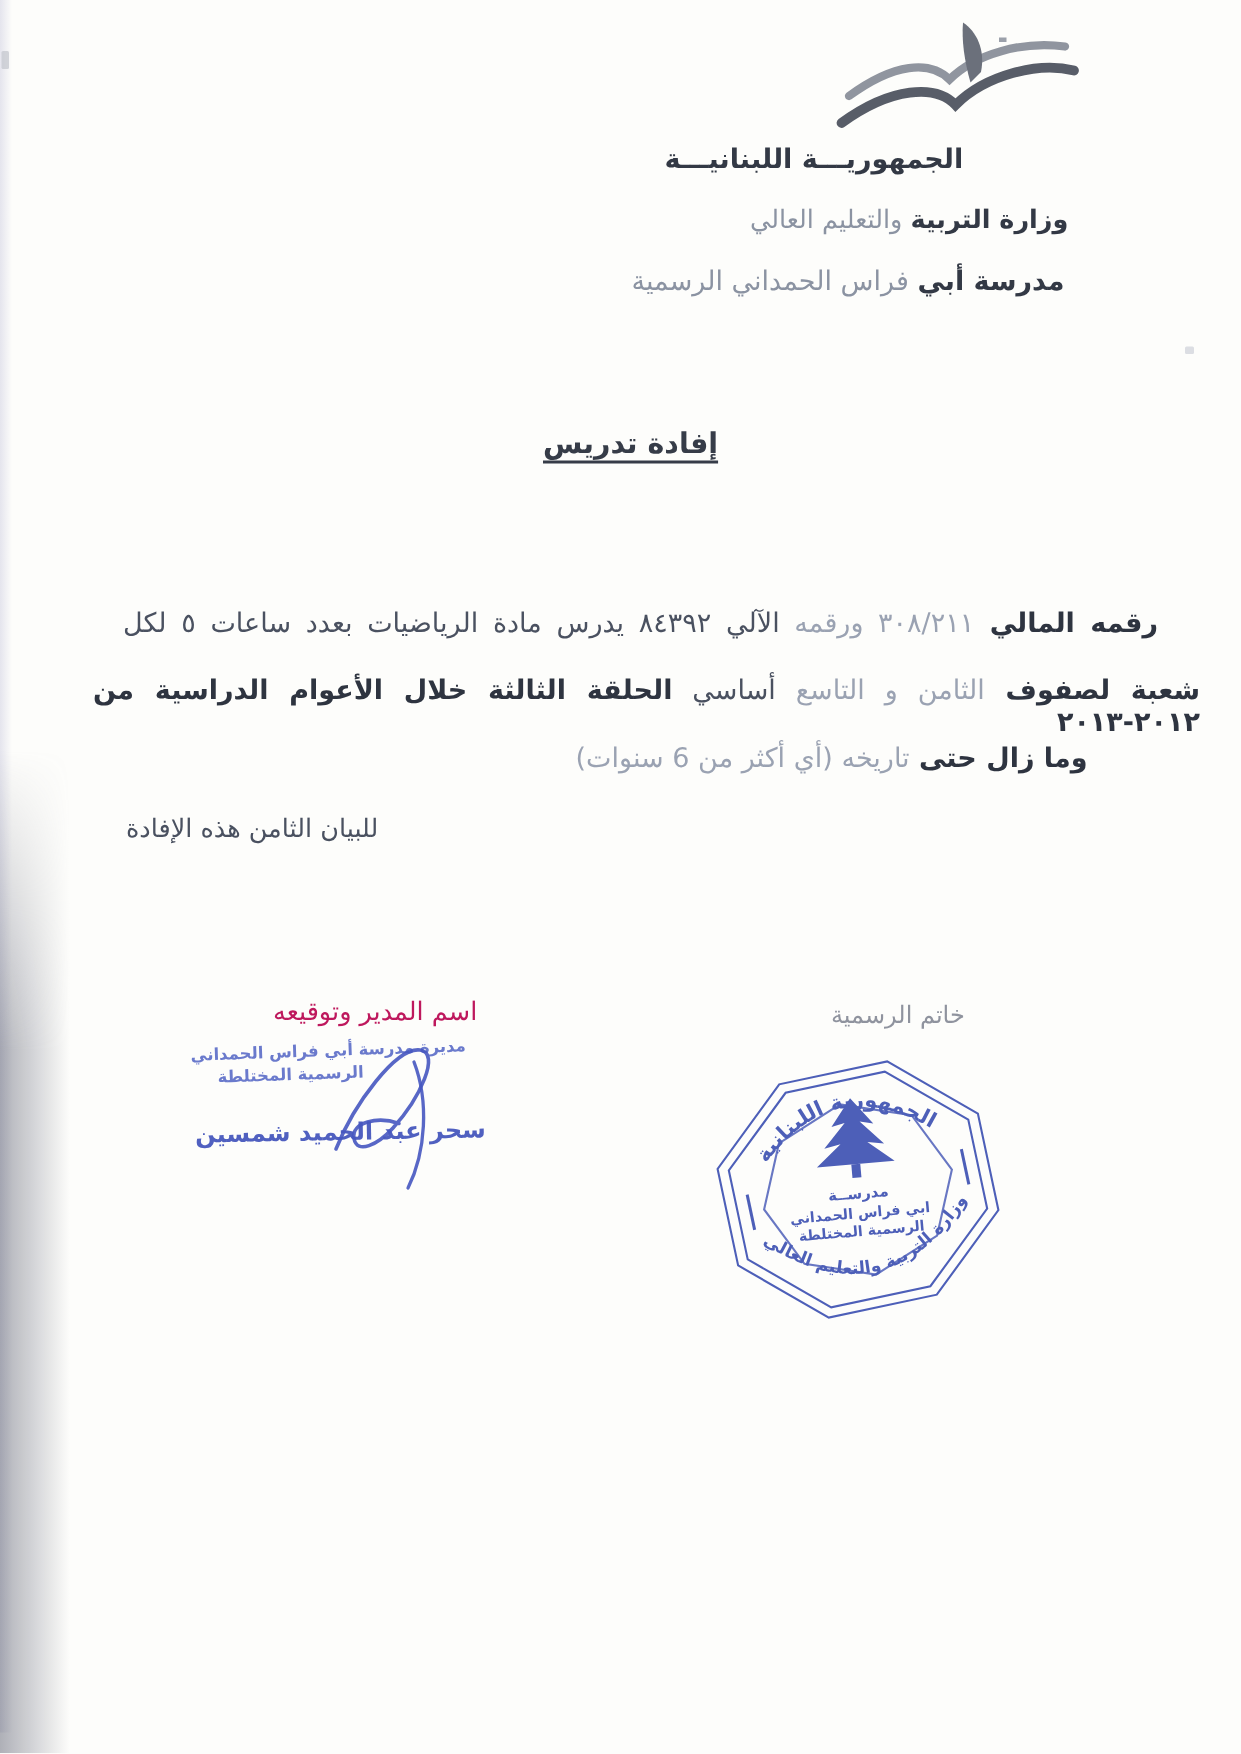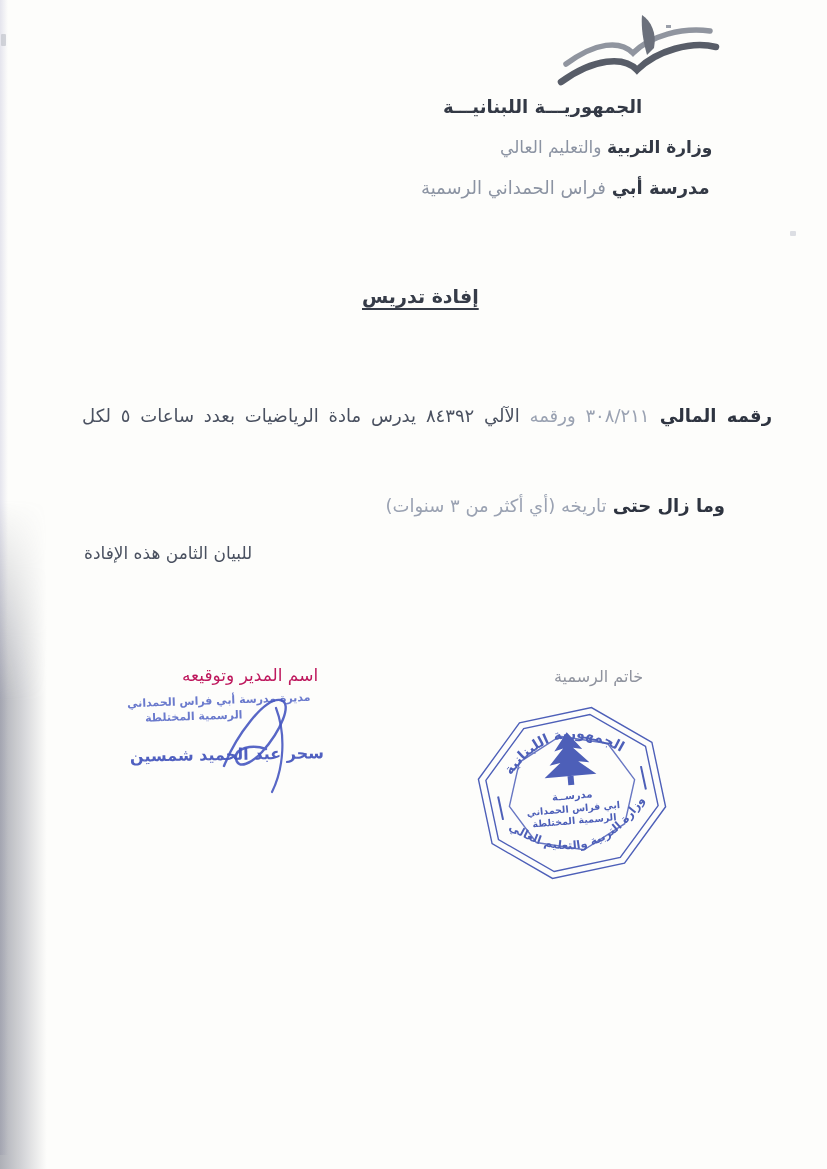--- a/index.html
+++ b/index.html
@@ -59,22 +59,23 @@
 
   <div class="abs rtl hdr-bold" style="left:443px;top:96px;font-size:18px;">الجمهوريـــة اللبنانيـــة</div>
   <div class="abs rtl" style="left:500px;top:137px;font-size:17px;"><span class="hdr-bold">وزارة التربية</span><span class="hdr-light"> والتعليم العالي</span></div>
   <div class="abs rtl" style="left:421px;top:177px;font-size:18px;text-align:right;"><span class="hdr-bold">مدرسة أبي</span><span class="hdr-light"> فراس الحمداني الرسمية</span></div>
 
   <div class="abs rtl doc-title" style="left:362px;top:285px;">إفادة تدريس</div>
 
 
   <div class="abs body-line jl" style="top:405px;padding-right:28px;padding-left:20px;width:690px;"><span class="t-b">رقمه المالي </span><span class="t-l">٣٠٨/٢١١ ورقمه </span><span class="t-r">الآلي ٨٤٣٩٢ </span><span class="t-r">يدرس مادة الرياضيات بعدد ساعات ٥ لكل</span></div>
 
+  <div class="abs body-line jl" style="top:450px;"><span class="t-b">شعبة لصفوف </span><span class="t-l">الثامن و التاسع </span><span class="t-r">أساسي </span><span class="t-b">الحلقة الثالثة خلال الأعوام الدراسية من ٢٠١٢-٢٠١٣</span></div>
 
-  <div class="abs body-line" style="top:495px;text-align:right;padding-right:75px;width:663px;"><span class="t-b">وما زال حتى </span><span class="t-l">تاريخه (أي أكثر من ٣ سنوات)</span></div>
+  <div class="abs body-line" style="top:495px;text-align:right;padding-right:75px;width:663px;"><span class="t-b">وما زال حتى </span><span class="t-l">تاريخه (أي أكثر من 6 سنوات)</span></div>
 
   <div class="abs rtl t-r" style="left:84px;top:543px;font-size:17px;">للبيان الثامن هذه الإفادة</div>
 
   <div class="abs rtl" style="left:182px;top:665px;font-size:17px;color:#be185d;">اسم المدير وتوقيعه</div>
   <div class="abs rtl blue-stamp-text" style="left:127px;top:694px;font-size:11px;transform:rotate(-2deg);opacity:.9;">مديرة مدرسة أبي فراس الحمداني</div>
   <div class="abs rtl blue-stamp-text" style="left:145px;top:710px;font-size:11px;transform:rotate(-2deg);opacity:.9;">الرسمية المختلطة</div>
   <div class="abs rtl blue-stamp-text" style="left:130px;top:745px;font-size:16px;transform:rotate(-1deg);color:#5060c0;">سحر عبد الحميد شمسين</div>
 
   <svg class="abs" style="left:214px;top:686px;" width="108" height="112" viewBox="0 0 108 112">
     <path d="M10,80 C22,50 50,12 66,14 C80,16 66,46 48,66 C38,77 24,84 22,73 C20,62 38,58 52,63" fill="none" stroke="#4656c0" stroke-width="2.4" stroke-linecap="round" opacity=".9"></path>

